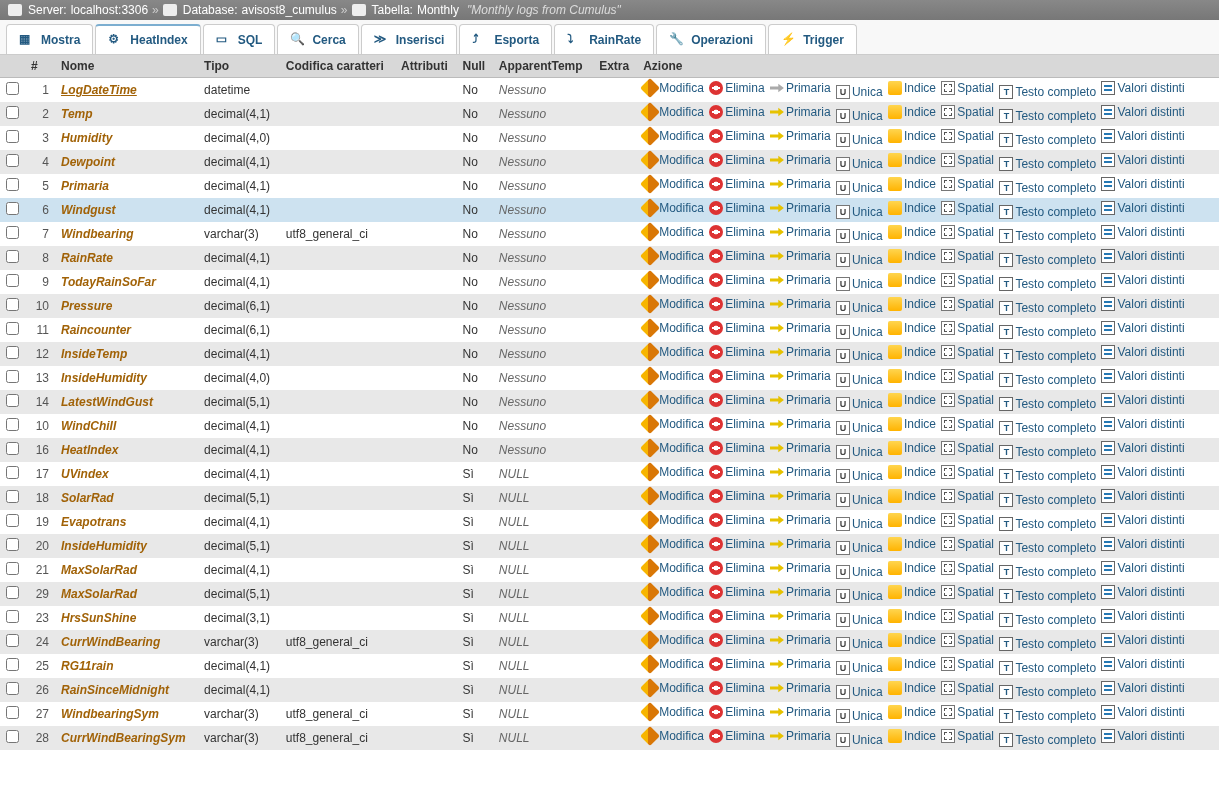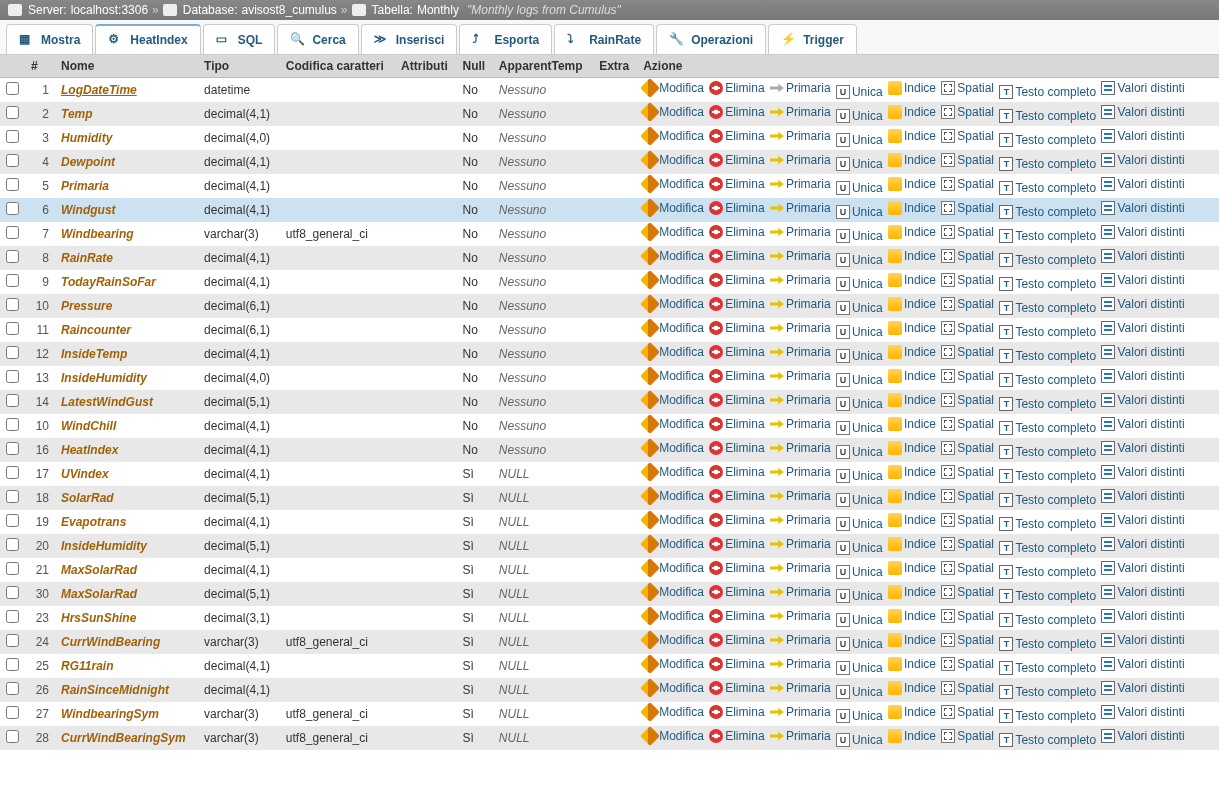--- a/index.html
+++ b/index.html
@@ -362,21 +362,21 @@
         <td>decimal(4,1)</td>
         <td></td>
         <td></td>
         <td>Sì</td>
         <td><span class="italic">NULL</span></td>
         <td></td>
         <td class="actions"><span class="act"><span class="ico ico-pencil"></span>Modifica</span> <span class="act"><span class="ico ico-del"></span>Elimina</span> <span class="act"><span class="ico ico-key"></span>Primaria</span> <span class="act"><span class="ico ico-u">U</span>Unica</span> <span class="act"><span class="ico ico-idx"></span>Indice</span> <span class="act"><span class="ico ico-sp"></span>Spatial</span> <span class="act"><span class="ico ico-t">T</span>Testo completo</span> <span class="act"><span class="ico ico-dist"></span>Valori distinti</span></td>
       </tr>
       <tr class="even">
         <td class="col-chk"><input type="checkbox" style=""></td>
-        <td class="col-num">30</td>
+        <td class="col-num">29</td>
         <td class="col-name">MaxSolarRad</td>
         <td>decimal(5,1)</td>
         <td></td>
         <td></td>
         <td>Sì</td>
         <td><span class="italic">NULL</span></td>
         <td></td>
         <td class="actions"><span class="act"><span class="ico ico-pencil"></span>Modifica</span> <span class="act"><span class="ico ico-del"></span>Elimina</span> <span class="act"><span class="ico ico-key"></span>Primaria</span> <span class="act"><span class="ico ico-u">U</span>Unica</span> <span class="act"><span class="ico ico-idx"></span>Indice</span> <span class="act"><span class="ico ico-sp"></span>Spatial</span> <span class="act"><span class="ico ico-t">T</span>Testo completo</span> <span class="act"><span class="ico ico-dist"></span>Valori distinti</span></td>
       </tr>
       <tr class="odd">

